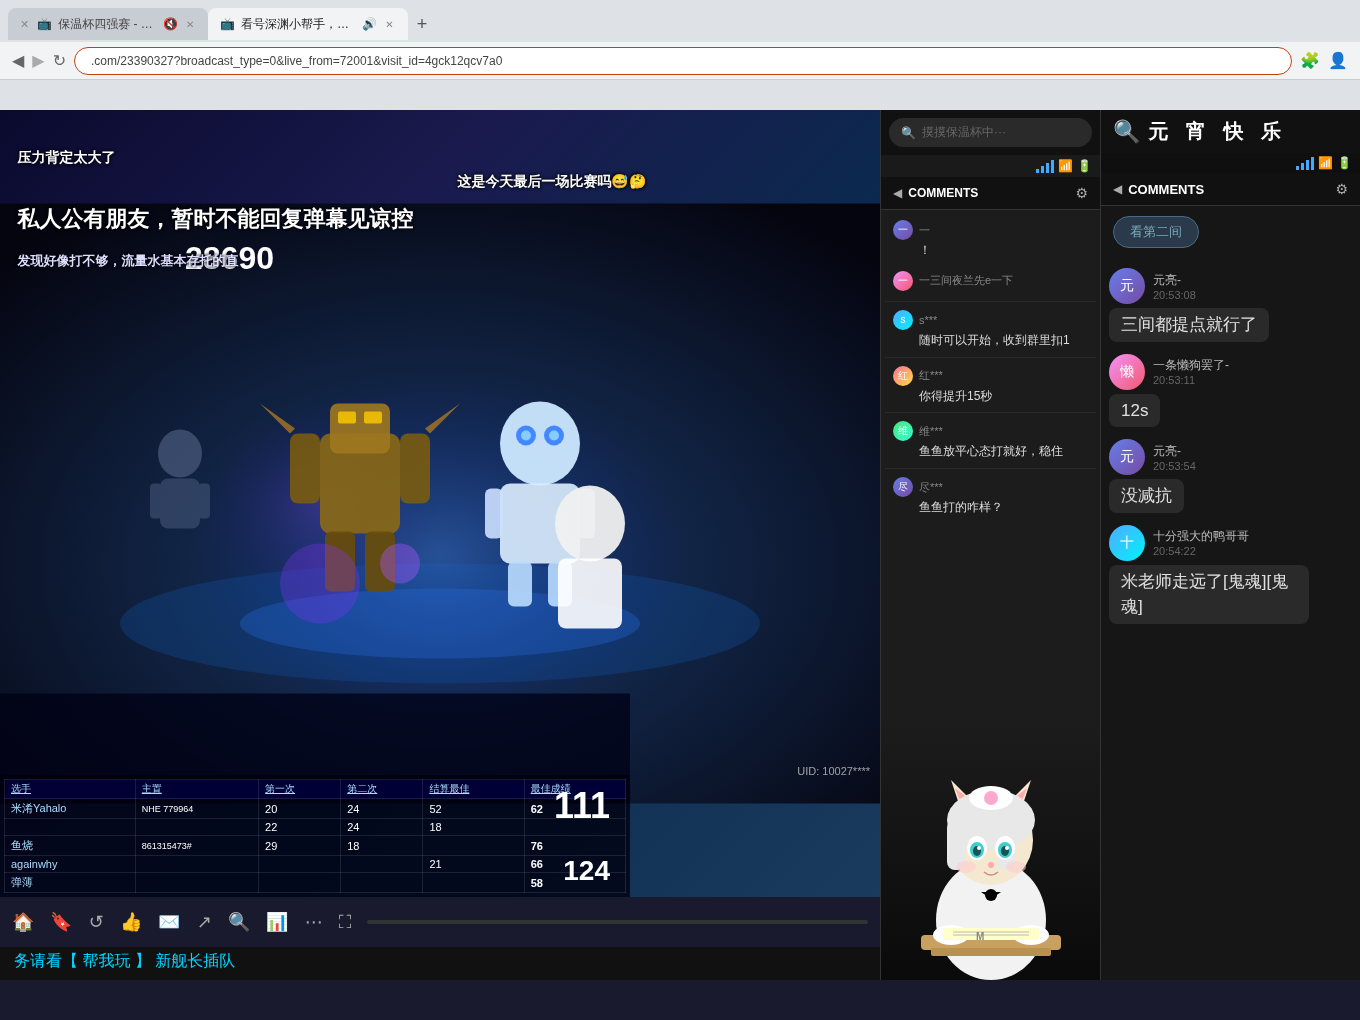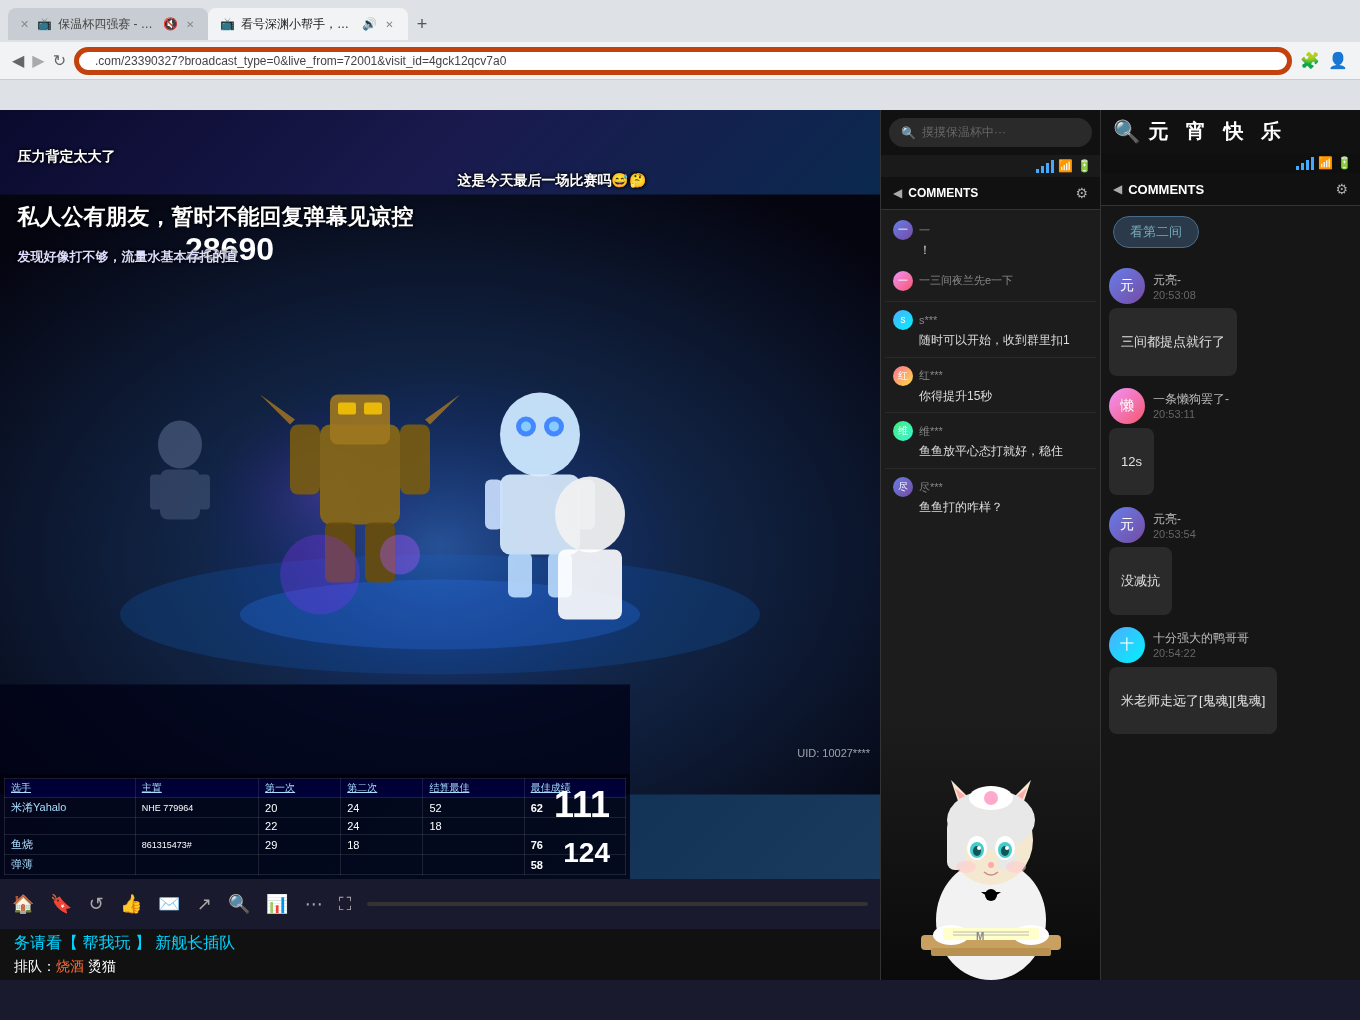--- a/index.html
+++ b/index.html
@@ -8,21 +8,21 @@
     
     .browser-chrome { width: 100%; background: #dee1e6; height: 110px; }
     .tab-bar { display: flex; align-items: center; padding: 6px 8px 0; background: #dee1e6; height: 42px; gap: 2px; }
     .tab { display: flex; align-items: center; gap: 6px; padding: 6px 12px; border-radius: 8px 8px 0 0; font-size: 12px; color: #333; max-width: 200px; height: 32px; position: relative; }
     .tab.active { background: #f1f3f4; color: #222; }
     .tab.inactive { background: #c8cdd4; color: #555; }
     .tab-add { display: flex; align-items: center; justify-content: center; width: 28px; height: 28px; border-radius: 50%; cursor: pointer; color: #555; font-size: 18px; }
     .tab-x { font-size: 10px; color: #888; cursor: pointer; display: flex; align-items: center; justify-content: center; width: 16px; height: 16px; border-radius: 50%; }
 
     .address-bar-row { display: flex; align-items: center; padding: 6px 12px; background: #f1f3f4; height: 38px; border-bottom: 1px solid #ccc; }
-    .address-bar { flex: 1; background: #fff; border: 5px solid #c2410c; border-radius: 20px; padding: 4px 16px; font-size: 12px; color: #333; height: 28px; display: flex; align-items: center; }
+    .address-bar { flex: 1; background: #fff; border: 1px solid #c2410c; border-radius: 20px; padding: 4px 16px; font-size: 12px; color: #333; height: 28px; display: flex; align-items: center; }
 
     
     .main-layout { display: flex; width: 100%; height: 870px; }
 
     
     .video-panel { flex: 0 0 880px; background: #000; position: relative; overflow: hidden; display: flex; flex-direction: column; }
 
     .video-area { flex: 1; background: #0a0a1a; position: relative; overflow: hidden; }
     .video-bg { width: 100%; height: 100%; background: linear-gradient(135deg, #0a0a2e 0%, #1a1a4e 30%, #0a2a4e 60%, #1a3a5e 100%); position: relative; }
 
@@ -61,21 +61,21 @@
     .right-search-row { display: flex; align-items: center; gap: 8px; color: #fff; font-size: 18px; }
     .right-search-text { color: #fff; font-size: 20px; letter-spacing: 6px; font-weight: bold; }
     .right-comments-header { display: flex; align-items: center; justify-content: space-between; padding: 8px 12px; background: #111; border-bottom: 1px solid #333; }
     .right-comments-label { color: #fff; font-size: 13px; font-weight: bold; }
     .right-comment-list { flex: 1; overflow-y: auto; padding: 8px 8px; }
     .right-comment { margin-bottom: 12px; }
     .right-comment-header { display: flex; align-items: center; gap: 8px; margin-bottom: 4px; }
     .right-avatar { width: 36px; height: 36px; border-radius: 50%; flex-shrink: 0; display: flex; align-items: center; justify-content: center; font-size: 14px; color: #fff; }
     .right-username { color: #bbb; font-size: 12px; }
     .right-time { color: #666; font-size: 11px; }
-    .right-bubble { background: #2a2a2a; border-radius: 8px; padding: 24px 12px; color: #e0e0e0; font-size: 13px; line-height: 1.5; display: inline-block; max-width: 200px; }
+    .right-bubble { background: #2a2a2a; border-radius: 8px; padding: 4px 12px; color: #e0e0e0; font-size: 17px; line-height: 1.5; display: inline-block; max-width: 200px; }
 
     .signal-bars { display: flex; gap: 2px; align-items: flex-end; }
     .signal-bar { width: 3px; background: #4af; }
 
     .settings-icon { color: #aaa; cursor: pointer; font-size: 14px; }
 
     
     ::-webkit-scrollbar { width: 4px; }
     ::-webkit-scrollbar-track { background: #111; }
     ::-webkit-scrollbar-thumb { background: #444; border-radius: 2px; }
@@ -254,20 +254,28 @@
               </tr>
               <tr>
                 <td style="color:#adf">鱼烧</td>
                 <td style="font-size:9px">861315473#</td>
                 <td>29</td>
                   <td>18</td>
                 <td></td>
                 <td style="color:#fff;font-weight:bold">76</td>
               </tr>
               <tr>
+                <td style="color:#adf">againwhy</td>
+                <td></td>
+                <td></td>
+                  <td></td>
+                <td>21</td>
+                <td style="color:#fff;font-weight:bold">66</td>
+              </tr>
+              <tr>
                 <td style="color:#adf">弹薄</td>
                 <td></td>
                 <td></td>
                   <td></td>
                 <td></td>
                 <td style="color:#fff;font-weight:bold">58</td>
               </tr>
             </tbody>
           </table>
 
@@ -288,21 +296,20 @@
       <span class="bottom-icon">↗</span>
       <span class="bottom-icon">🔍</span>
       <span class="bottom-icon" style="color:#4488ff">📊</span>
       <span class="bottom-icon">⋯</span>
       <span class="bottom-icon">⛶</span>
       <div class="progress-bar"></div>
     </div>
 
     <div class="info-bar">
       <div class="info-text-1">务请看【 帮我玩 】 新舰长插队</div>
-      <div class="info-text-2">排队：<span>烧酒</span>  烫猫</div>
     </div>
   </div>
 
   <div class="mid-panel">
 
     <div class="mid-search">
       <div class="mid-search-box">
         <span>🔍</span>
         <span style="font-size:12px;color:#666">摸摸保温杯中···</span>
       </div>

